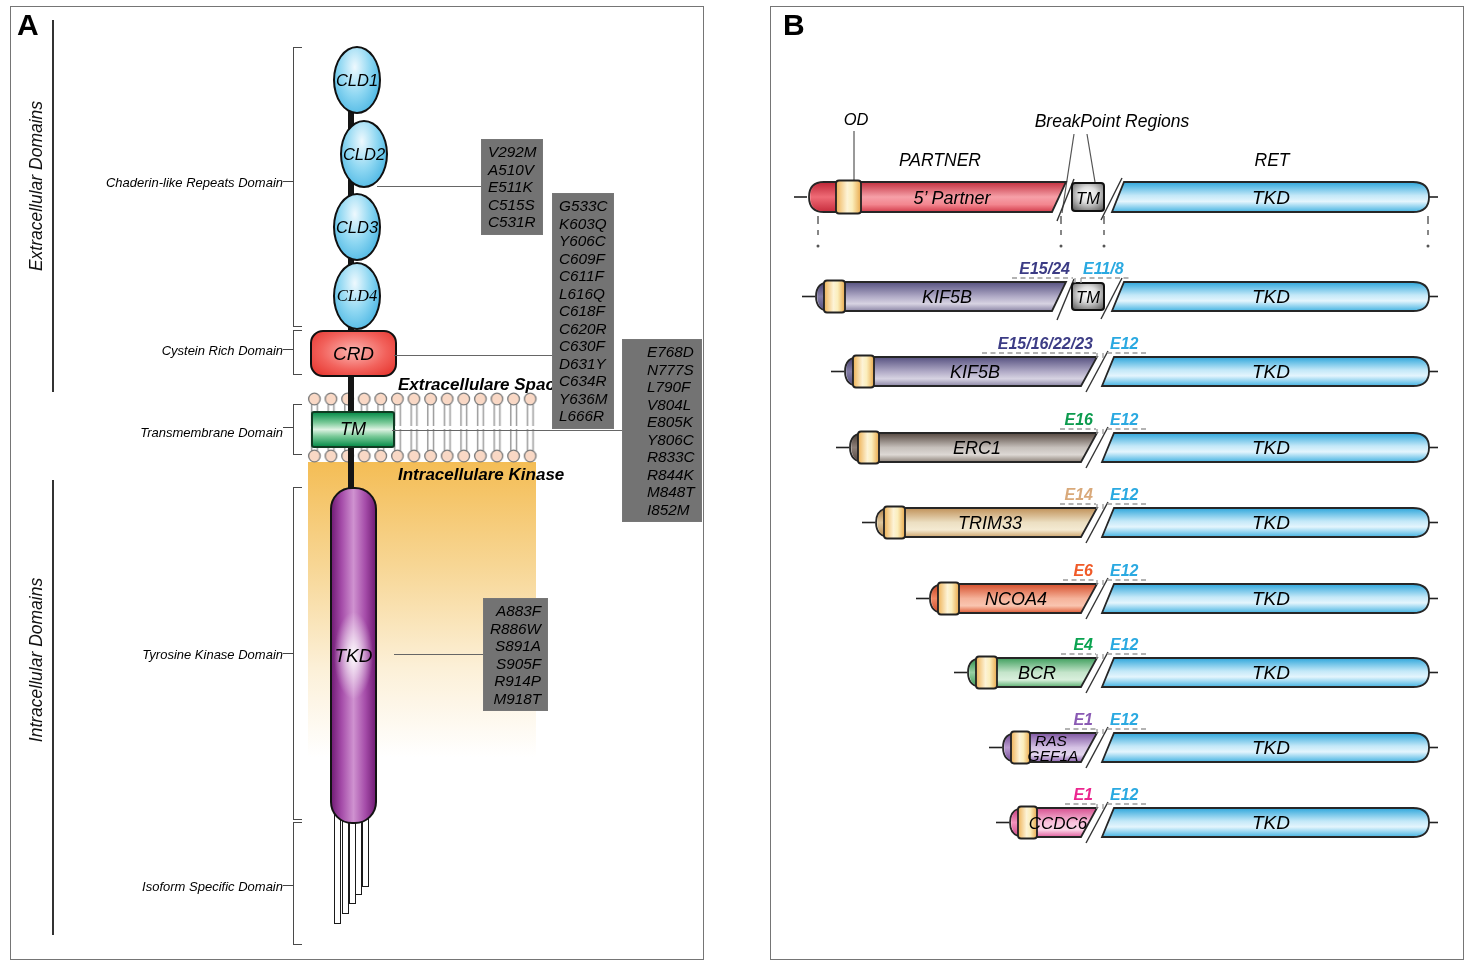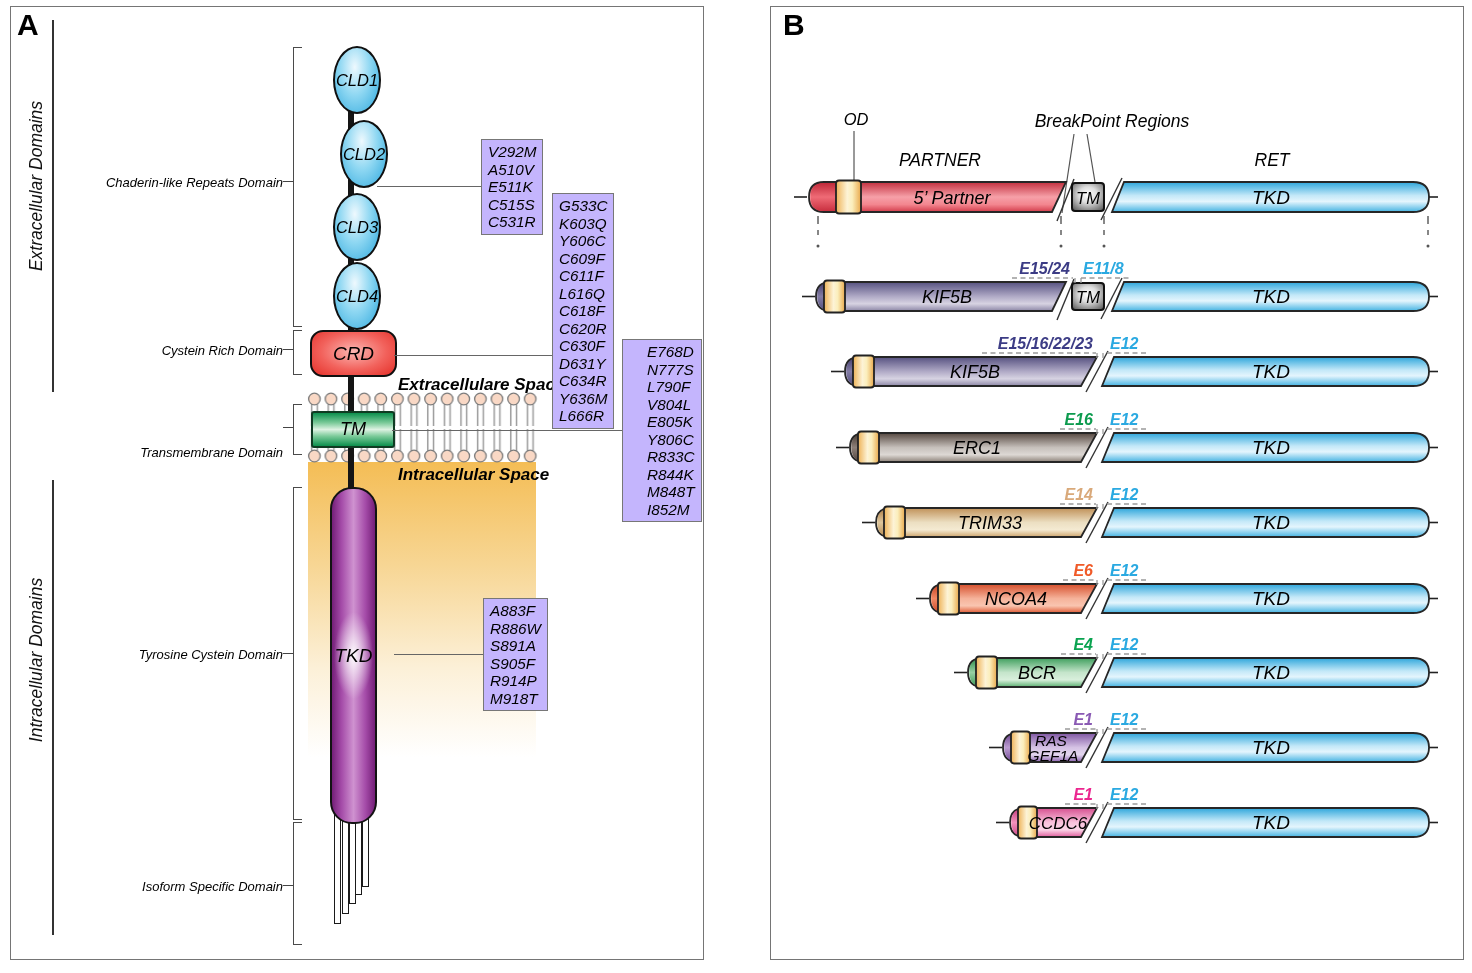--- a/index.html
+++ b/index.html
@@ -23,21 +23,21 @@
   .tmbox{position:absolute;left:311px;top:411px;width:80px;height:33px;border:2.2px solid #0f3b22;border-radius:3px;
        background:linear-gradient(180deg,#0c8f4d 0%,#7ccb9a 30%,#ddf2e2 50%,#7ccb9a 70%,#0c8f4d 100%);
        display:flex;align-items:center;justify-content:center;font-style:italic;font-size:18px;color:#000;z-index:4;}
   .tkdbar{position:absolute;left:330px;top:487px;width:43px;height:333px;border:2.2px solid #131313;border-radius:22px;
        background:radial-gradient(ellipse 26px 58px at 50% 50%,rgba(255,255,255,.97) 0%,rgba(255,255,255,0) 75%),
                   linear-gradient(90deg,#741f78 0%,#a44ba8 22%,#cf92d0 50%,#a44ba8 78%,#741f78 100%);
        display:flex;align-items:center;justify-content:center;font-style:italic;font-size:19px;color:#000;z-index:4;}
   .orange{position:absolute;left:308px;top:462px;width:228px;height:295px;z-index:0;
        background:linear-gradient(180deg,#f4bd55 0%,#f7d694 35%,#fcf0d8 70%,rgba(255,255,255,0) 100%);}
   .isobar{position:absolute;width:5px;background:#fff;border:1.6px solid #1a1a1a;z-index:2;}
-  .mutbox{position:absolute;border:1.3px solid #777;background:#c4b5fd;padding:3px 6px;font-style:italic;font-size:15.3px;line-height:17.5px;color:#000;z-index:6;white-space:nowrap;}
+  .mutbox{position:absolute;border:1.3px solid #777;background:#737373;padding:3px 6px;font-style:italic;font-size:15.3px;line-height:17.5px;color:#000;z-index:6;white-space:nowrap;}
   .spacelbl{position:absolute;font-style:italic;font-weight:bold;font-size:17px;color:#000;white-space:nowrap;z-index:5;}
   .st{font-family:"Liberation Sans",sans-serif;font-style:italic;}
   svg text{user-select:none;}
 </style>
 </head>
 <body>
 
 <div class="panel" style="left:10px;top:6px;width:692px;height:952px;"></div>
 <div class="pletter" style="left:17px;top:8px;">A</div>
 
@@ -47,25 +47,25 @@
 <div class="vlabel" style="left:36px;top:660px;">Intracellular Domains</div>
 
 <div class="dlabel" style="left:283px;top:182px;">Chaderin-like Repeats Domain</div>
 <div class="dash" style="left:283px;top:181px;width:10px;"></div>
 <div class="bracket" style="left:293px;top:47px;height:278px;"></div>
 
 <div class="dlabel" style="left:283px;top:350px;font-style:italic;">Cystein Rich Domain</div>
 <div class="dash" style="left:283px;top:349px;width:10px;"></div>
 <div class="bracket" style="left:293px;top:330px;height:43px;"></div>
 
-<div class="dlabel" style="left:283px;top:452px;">Transmembrane Domain</div>
+<div class="dlabel" style="left:283px;top:432px;">Transmembrane Domain</div>
 <div class="dash" style="left:283px;top:427px;width:10px;"></div>
 <div class="bracket" style="left:293px;top:404px;height:49px;"></div>
 
-<div class="dlabel" style="left:283px;top:654px;">Tyrosine Cystein Domain</div>
+<div class="dlabel" style="left:283px;top:654px;">Tyrosine Kinase Domain</div>
 <div class="dash" style="left:283px;top:653px;width:10px;"></div>
 <div class="bracket" style="left:293px;top:487px;height:331px;"></div>
 
 <div class="dlabel" style="left:283px;top:886px;">Isoform Specific Domain</div>
 <div class="dash" style="left:283px;top:885px;width:10px;"></div>
 <div class="bracket" style="left:293px;top:822px;height:121px;"></div>
 
 <div class="orange"></div>
 <svg class="abs" style="left:306px;top:391px;z-index:2;" width="234" height="73">
   <defs>
@@ -84,21 +84,21 @@
 
 <div class="cld" style="top:46px;">
     <span>CLD1</span>
   </div>
 <div class="cld" style="top:120px;margin-left:7px;">
     <span>CLD2</span>
   </div>
 <div class="cld" style="top:193px;">
     <span>CLD3</span>
   </div>
-<div class="cld" style="top:262px;">
+<div class="cld" style="top:262px;font-family:Liberation Serif, serif;">
     <span>CLD4</span>
   </div>
 
 <div class="crd">
     <span>CRD</span>
   </div>
 <div class="tmbox">
     <span>TM</span>
   </div>
 
@@ -106,21 +106,21 @@
 <div class="isobar" style="left:342px;top:806px;height:106px;"></div>
 <div class="isobar" style="left:349px;top:806px;height:96px;"></div>
 <div class="isobar" style="left:355px;top:806px;height:87px;"></div>
 <div class="isobar" style="left:362px;top:806px;height:79px;"></div>
 
 <div class="tkdbar">
     <span>TKD</span>
   </div>
 
 <div class="spacelbl" style="left:398px;top:375px;">Extracellulare Space</div>
-<div class="spacelbl" style="left:398px;top:465px;">Intracellular Space</div>
+<div class="spacelbl" style="left:398px;top:465px;">Intracellulare Kinase</div>
 
 <div class="leader" style="left:377px;top:186px;width:104px;"></div>
 <div class="leader" style="left:394px;top:355px;width:158px;"></div>
 <div class="leader" style="left:392px;top:430px;width:230px;"></div>
 <div class="leader" style="left:394px;top:654px;width:89px;"></div>
 
 <div class="mutbox" style="left:481px;top:139px;">
     <div>V292M</div>
     <div>A510V</div>
     <div>E511K</div>
@@ -147,21 +147,21 @@
     <div>N777S</div>
     <div>L790F</div>
     <div>V804L</div>
     <div>E805K</div>
     <div>Y806C</div>
     <div>R833C</div>
     <div>R844K</div>
     <div>M848T</div>
     <div>I852M</div>
   </div>
-<div class="mutbox" style="left:483px;top:598px;">
+<div class="mutbox" style="left:483px;top:598px;text-align:right;">
     <div>A883F</div>
     <div>R886W</div>
     <div>S891A</div>
     <div>S905F</div>
     <div>R914P</div>
     <div>M918T</div>
   </div>
 
 <div class="panel" style="left:770px;top:6px;width:692px;height:952px;"></div>
 <div class="pletter" style="left:783px;top:8px;">B</div>

